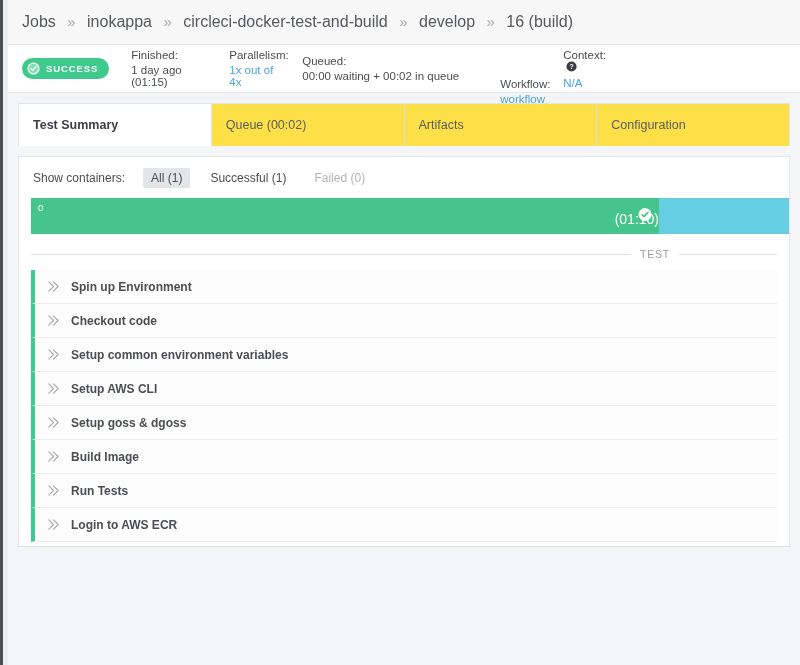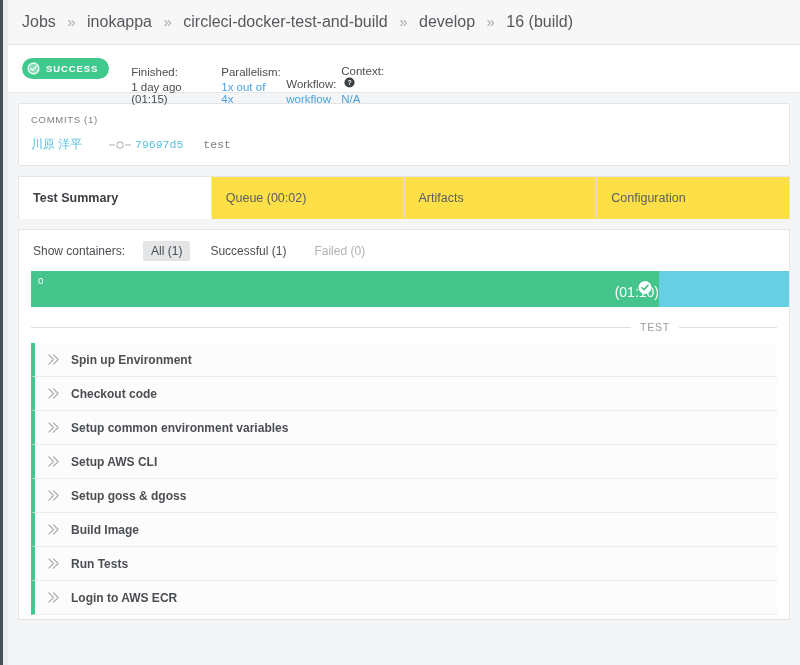--- a/index.html
+++ b/index.html
@@ -85,22 +85,22 @@
     font-weight: bold;
     letter-spacing: 0.9px;
     text-transform: uppercase;
     margin-right: 22px;
     flex: none;
   }
   .badge svg { display: block; }
 
   .meta-group {
     display: flex;
-    align-items: flex-end;
-    gap: 0;
+    align-items: center;
+    gap: 8px;
     flex: 1;
   }
   .meta {
     display: flex;
     flex-direction: column;
     gap: 3px;
     font-size: 11.5px;
     padding-right: 8px;
   }
   .meta .k { color: #4b4e52; }
@@ -352,55 +352,44 @@
     </div>
 
     <div class="meta-group">
       <div class="meta m-finished">
         <span class="k">Finished:</span>
         <span class="v">1 day ago (01:15)</span>
       </div>
       <div class="meta m-par">
         <span class="k">Parallelism:</span>
         <span class="v link">1x out of 4x</span>
+      </div>
+      <div class="meta m-queued">
+        <span class="k">Queued:</span>
+        <span class="v">00:00 waiting + 00:02 in queue</span>
       </div>
       <div class="meta m-wf">
         <span class="k">Workflow:</span>
         <span class="v link">workflow</span>
       </div>
       <div class="meta m-ctx">
         <span class="k">
           <span>Context:</span>
           <span class="qmark">
             <svg width="11" height="11" viewBox="0 0 16 16">
               <circle cx="8" cy="8" r="7.4" fill="#3c4043"></circle>
               <text x="8" y="11.6" font-size="10" font-weight="bold" text-anchor="middle" fill="#ffffff" font-family="Liberation Sans, sans-serif">?</text>
             </svg>
           </span>
         </span>
         <span class="v link">N/A</span>
       </div>
     </div>
   </div>
 
-  <div class="card commits-card">
-    <div class="commits-title">COMMITS (1)</div>
-    <div class="commit-row">
-      <span class="commit-author">川原 洋平</span>
-      <span class="commit-node">
-        <svg width="22" height="10" viewBox="0 0 22 10">
-          <line x1="0" y1="5" x2="6" y2="5" stroke="#b8bcc0" stroke-width="1.2"></line>
-          <circle cx="11" cy="5" r="3.1" fill="none" stroke="#b8bcc0" stroke-width="1.2"></circle>
-          <line x1="16" y1="5" x2="22" y2="5" stroke="#b8bcc0" stroke-width="1.2"></line>
-        </svg>
-      </span>
-      <span class="commit-hash">79697d5</span>
-      <span class="commit-msg">test</span>
-    </div>
-  </div>
 
   <div class="tabs-wrap">
     <div class="tab active">
       <span>Test Summary</span>
     </div>
     <div class="tab">
       <span>Queue (00:02)</span>
     </div>
     <div class="tab">
       <span>Artifacts</span>

